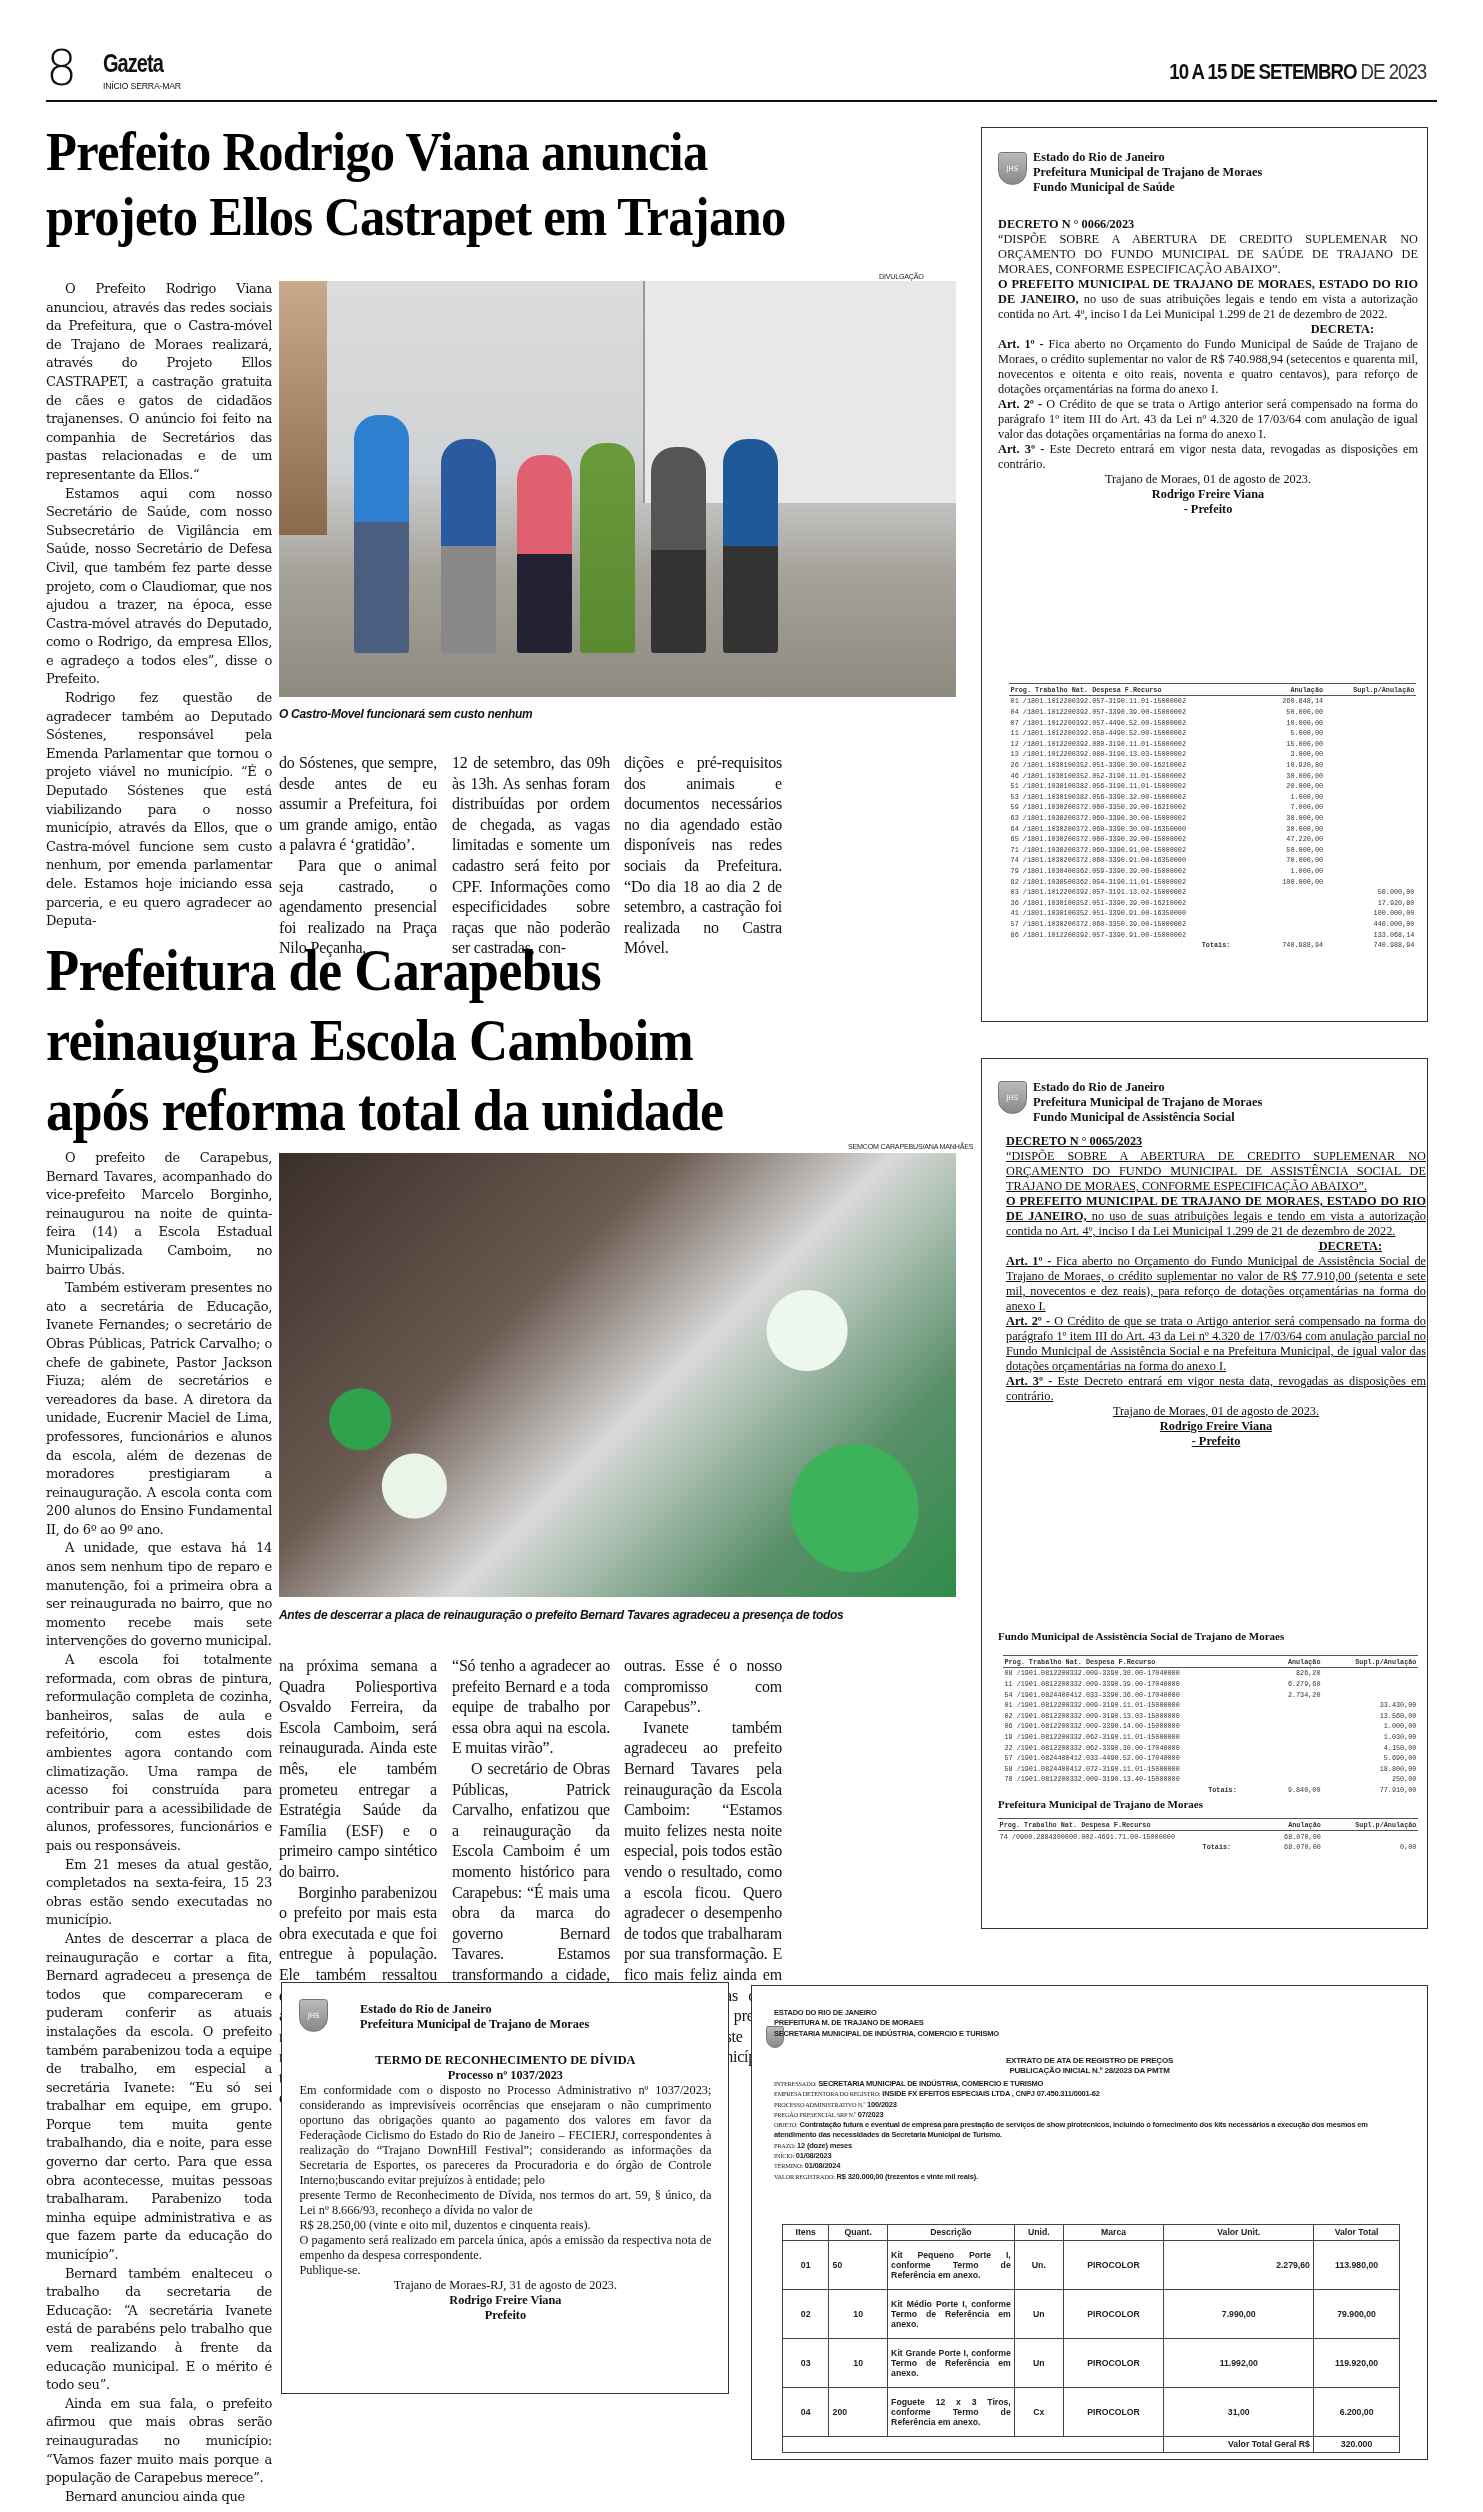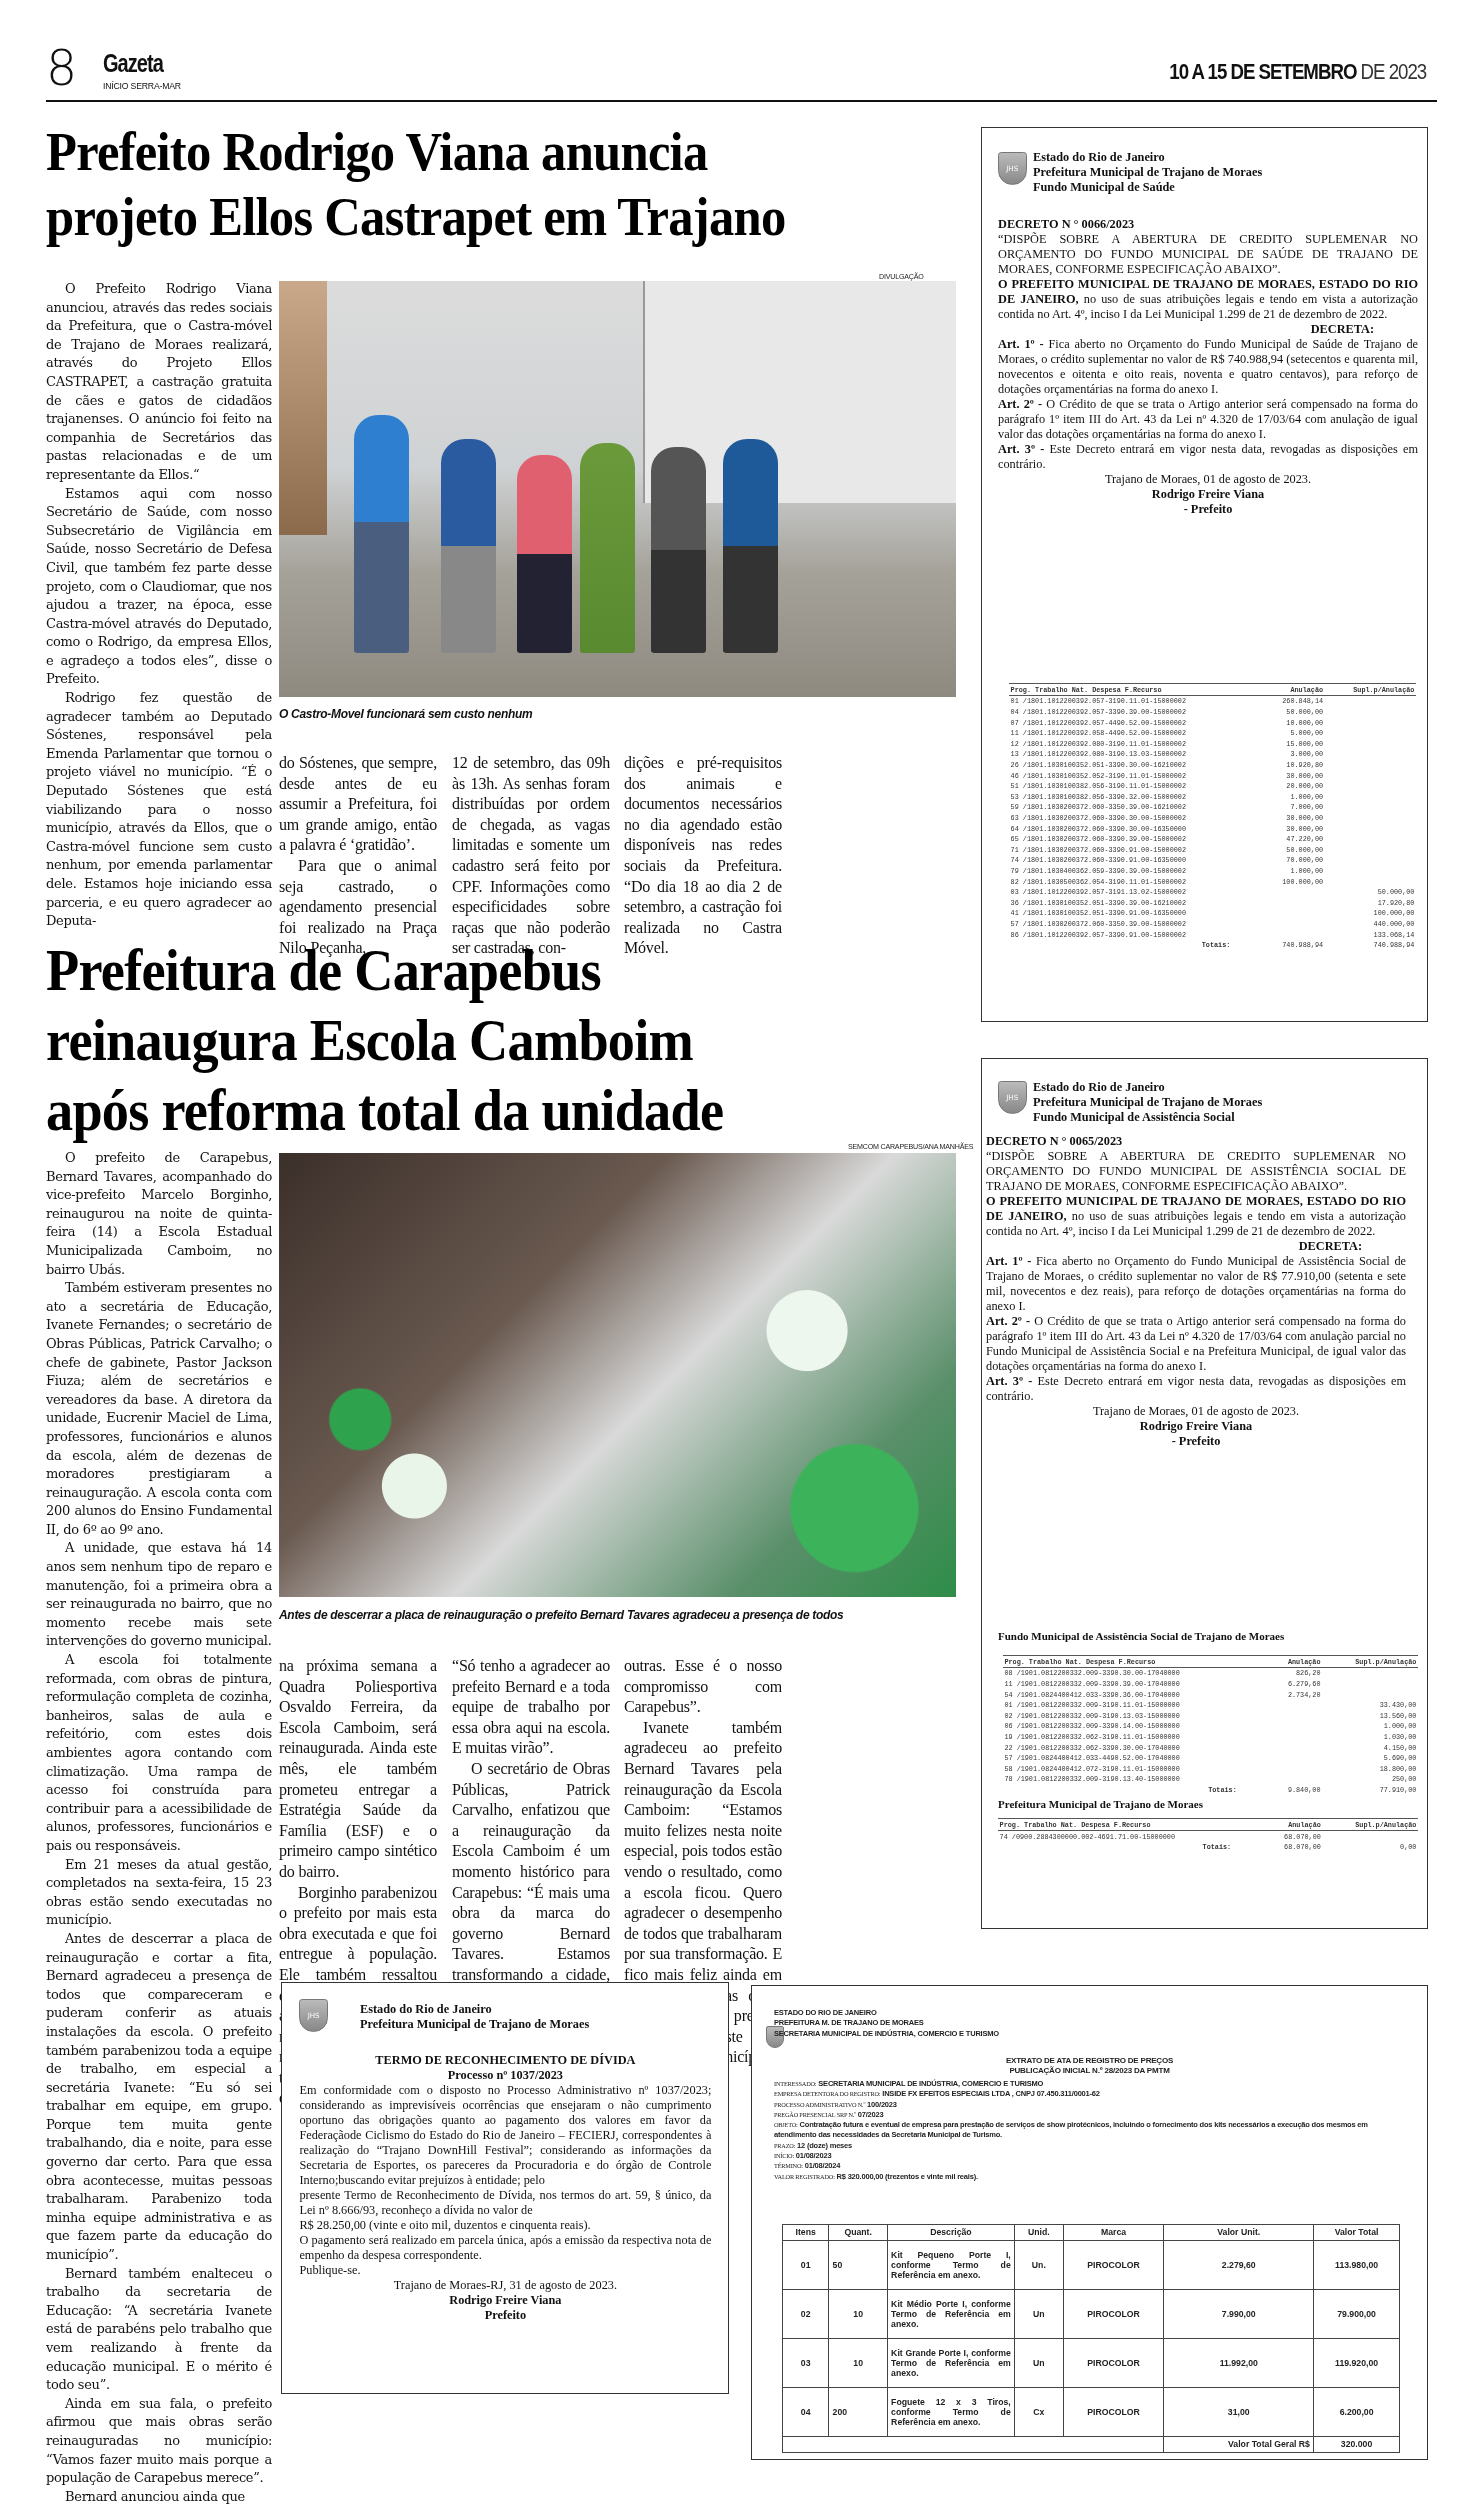--- a/index.html
+++ b/index.html
@@ -278,21 +278,21 @@
   </div>
 </div>
 
 <div class="abs box" style="left:981px; top:1058px; width:447px; height:871px;">
   <div class="seal" style="left:16px; top:22px;">JHS</div>
   <div class="hdr" style="position:absolute; left:51px; top:20.6px;">
     <div>Estado do Rio de Janeiro</div>
     <div>Prefeitura Municipal de Trajano de Moraes</div>
     <div>Fundo Municipal de Assistência Social</div>
   </div>
-  <div class="dtxt" style="position:absolute; left:4px; top:75px; width:420px;">
+  <div class="dtxt" style="position:absolute; left:24px; top:75px; width:420px;text-decoration:underline;">
     <div class="hdr">DECRETO N ° 0065/2023</div>
     <div>“DISPÕE SOBRE A ABERTURA DE CREDITO SUPLEMENAR NO ORÇAMENTO DO FUNDO MUNICIPAL DE ASSISTÊNCIA SOCIAL DE  TRAJANO DE MORAES, CONFORME ESPECIFICAÇÃO ABAIXO”.</div>
     <div><b>O PREFEITO MUNICIPAL DE TRAJANO DE MORAES, ESTADO DO RIO DE JANEIRO,</b><span> no uso de suas atribuições legais e tendo em vista a autorização contida no Art. 4º, inciso I da Lei Municipal 1.299 de 21 de dezembro de 2022.</span></div>
     <div class="hdr right" style="padding-right:44px;">DECRETA:</div>
     <div><b>Art. 1º -</b><span> Fica aberto no Orçamento do Fundo Municipal de Assistência Social de Trajano de Moraes, o crédito suplementar no valor de R$ 77.910,00 (setenta e sete mil, novecentos e dez reais), para reforço de dotações orçamentárias na forma do anexo I.</span></div>
     <div><b>Art. 2º -</b><span> O Crédito de que se trata o Artigo anterior será compensado na forma do parágrafo 1º item III do Art. 43 da Lei nº 4.320 de 17/03/64 com anulação parcial no Fundo Municipal de Assistência Social e na Prefeitura Municipal, de igual valor das dotações orçamentárias na forma do anexo I.</span></div>
     <div><b>Art. 3º -</b><span> Este Decreto entrará em vigor nesta data, revogadas as disposições em contrário.</span></div>
     <div class="center">Trajano de Moraes, 01 de agosto de 2023.</div>
     <div class="center hdr">Rodrigo Freire Viana</div>
     <div class="center hdr">- Prefeito</div>
@@ -448,21 +448,21 @@
             <th>Marca</th>
             <th>Valor Unit.</th>
             <th>Valor Total</th>
           </tr>
           <tr style="height:49px">
             <td style="text-align:center">01</td>
             <td style="text-align:left">50</td>
             <td style="text-align:justify;width:127px">Kit Pequeno Porte I, conforme Termo de Referência em anexo.</td>
             <td style="text-align:center">Un.</td>
             <td style="text-align:center">PIROCOLOR</td>
-            <td style="text-align:center">2.279,60</td>
+            <td style="text-align:right">2.279,60</td>
             <td style="text-align:center">113.980,00</td>
           </tr>
           <tr style="height:49px">
             <td style="text-align:center">02</td>
             <td style="text-align:center">10</td>
             <td style="text-align:justify;width:127px">Kit Médio Porte I, conforme Termo de Referência em anexo.</td>
             <td style="text-align:center">Un</td>
             <td style="text-align:center">PIROCOLOR</td>
             <td style="text-align:center">7.990,00</td>
             <td style="text-align:center">79.900,00</td>

